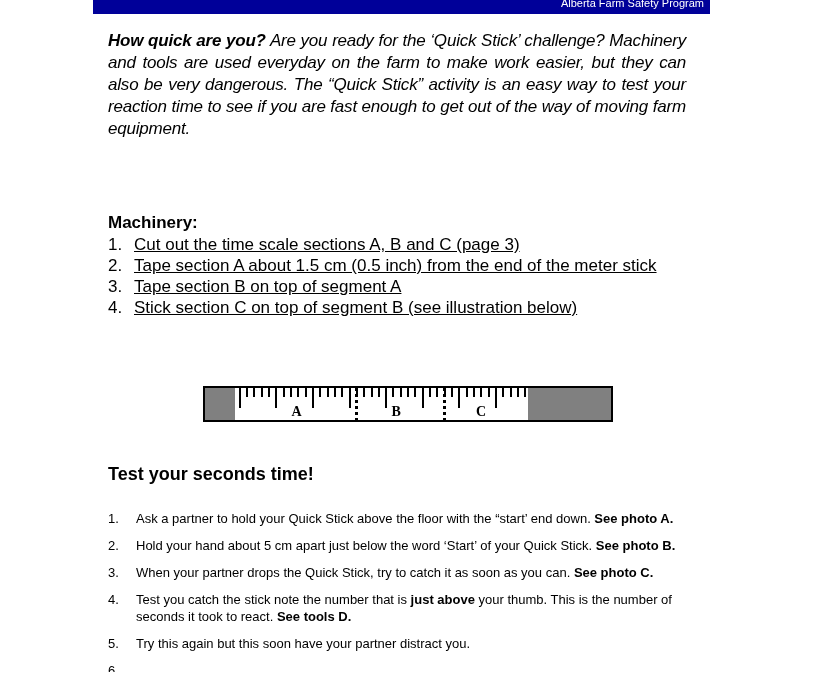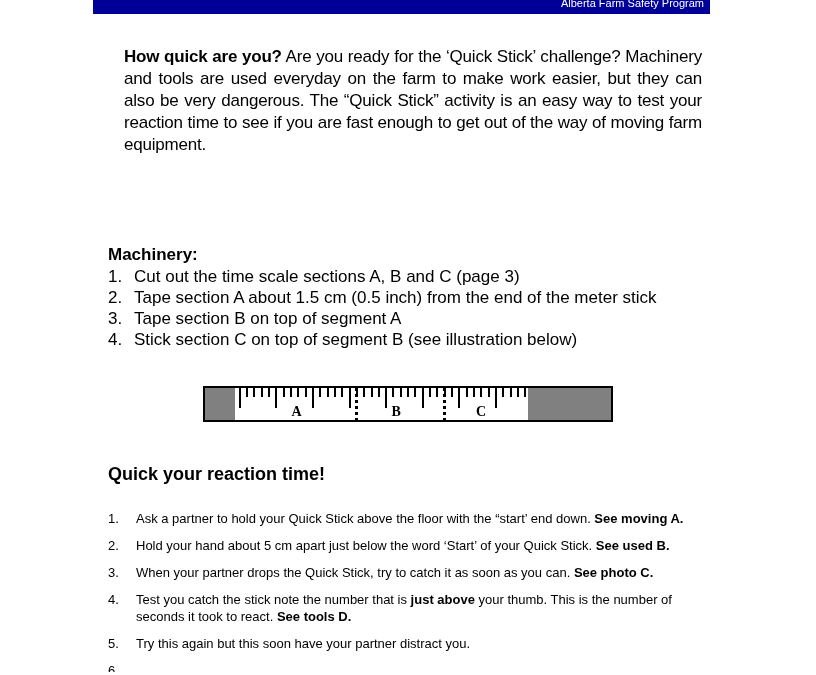--- a/index.html
+++ b/index.html
@@ -47,23 +47,24 @@
     position: absolute;
     left: 108px;
     top: 30px;
     width: 600px;
   }
 
   .para {
     font-size: 17px;
     line-height: 22px;
     letter-spacing: -0.2px;
-    margin: 16px;
+    margin: 0;
     font-stretch: condensed;
     transform-origin: left top;
+    font-style: italic;
   }
 
   .intro {
     width: 578px;
     text-align: justify;
     text-align-last: left;
   }
 
   .b { font-weight: bold; }
 
@@ -86,21 +87,21 @@
     font-size: 17px;
     line-height: 21px;
     display: flex;
     margin: 0;
     padding: 0;
   }
   .dir-num {
     width: 26px;
     flex: 0 0 26px;
   }
-  .dir-text { flex: 1 1 auto; }
+  .dir-text { flex: 1 1 auto; text-decoration: underline; }
 
   
   .ruler-wrap {
     position: absolute;
     left: 203px;
     top: 386px;
     width: 410px;
     height: 36px;
   }
   .ruler {
@@ -287,30 +288,30 @@
           <div class="tick short" style="left: 98.75%;"></div>
           <div class="divider" style="left: 41%;"></div>
           <div class="divider" style="left: 71%;"></div>
           <div class="seg-label" style="left: 21%;">A</div>
           <div class="seg-label" style="left: 55%;">B</div>
           <div class="seg-label" style="left: 84%;">C</div>
         </div>
     </div>
   </div>
 
-  <div class="reaction-head">Quick your reaction time!</div>
+  <div class="reaction-head">Test your seconds time!</div>
 
   <ol class="steps">
     <li>
       <span class="step-num">1.</span>
-      <span class="step-text"><span>Ask a partner to hold your Quick Stick above the floor with the “start’ end down.  </span><span class="b">See moving A.</span></span>
+      <span class="step-text"><span>Ask a partner to hold your Quick Stick above the floor with the “start’ end down.  </span><span class="b">See photo A.</span></span>
     </li>
     <li>
       <span class="step-num">2.</span>
-      <span class="step-text"><span>Hold your hand about 5 cm apart just below the word ‘Start’ of your Quick Stick. </span><span class="b">See used B.</span></span>
+      <span class="step-text"><span>Hold your hand about 5 cm apart just below the word ‘Start’ of your Quick Stick. </span><span class="b">See photo B.</span></span>
     </li>
     <li>
       <span class="step-num">3.</span>
       <span class="step-text"><span>When your partner drops the Quick Stick, try to catch it as soon as you can. </span><span class="b">See photo C.</span></span>
     </li>
     <li>
       <span class="step-num">4.</span>
       <span class="step-text"><span>Test you catch the stick note the number that is </span><span class="b">just above</span><span> your thumb.  This is the number of seconds it took to react. </span><span class="b">See tools D.</span></span>
     </li>
     <li>

